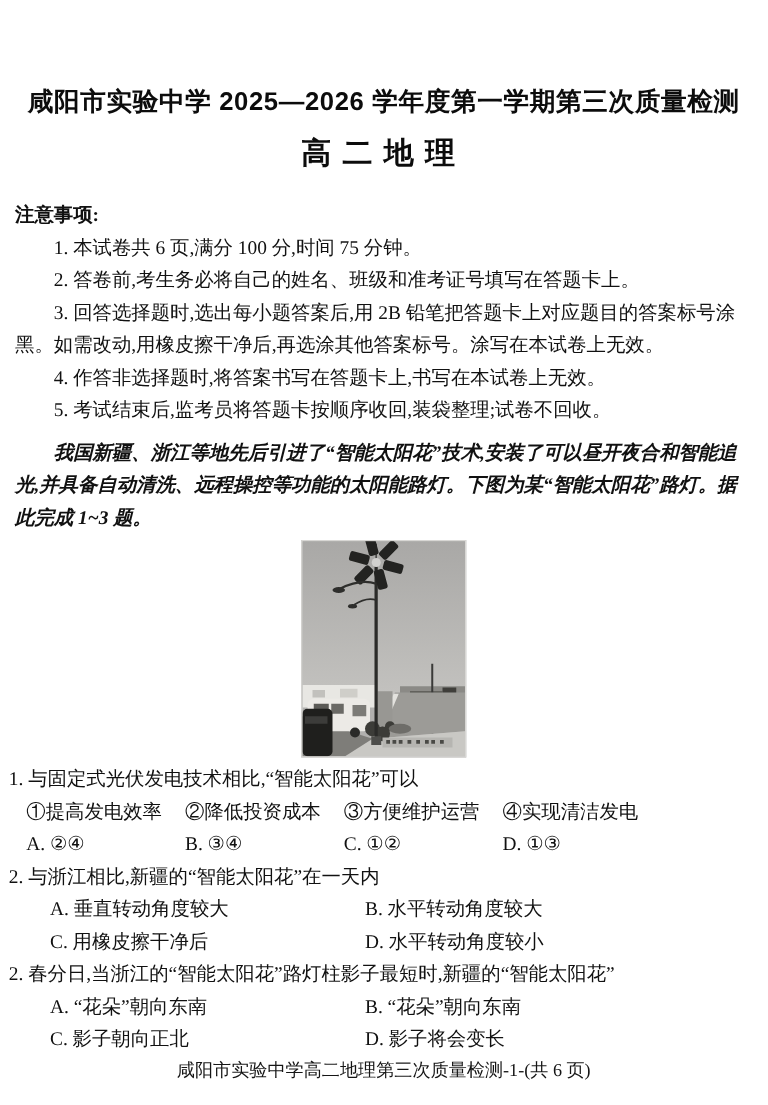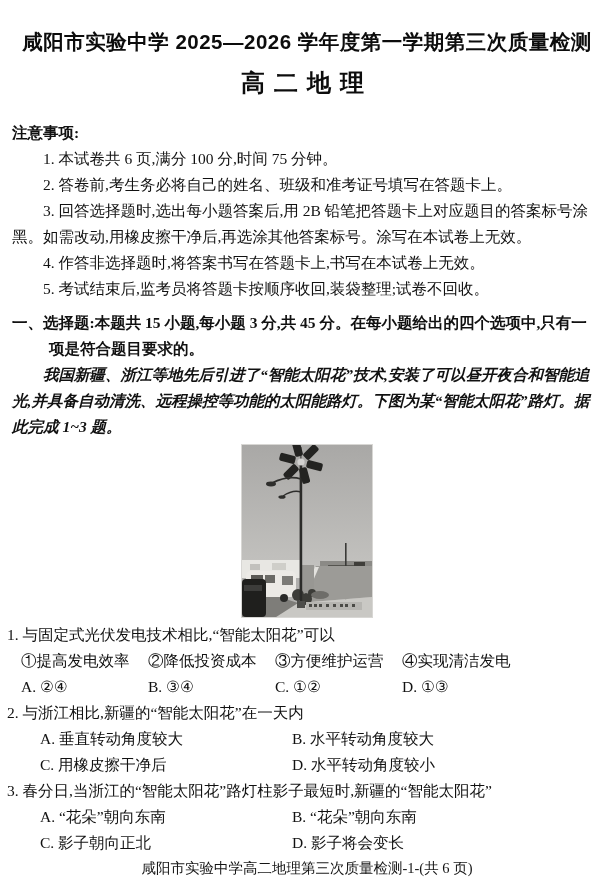--- a/index.html
+++ b/index.html
@@ -1,21 +1,21 @@
 <!DOCTYPE html>
 <html><head>
 <meta charset="utf-8">
 <style>
   html,body{margin:0;padding:0;}
   body{
     width:614px;height:884px;overflow:hidden;background:#ffffff;
     font-family:"Liberation Serif","DejaVu Serif",serif;
     color:#111;
   }
-  .page{width:614px;height:884px;box-sizing:border-box;padding:28px 12px 0 12px;position:relative;}
+  .page{width:614px;height:884px;box-sizing:border-box;padding:68px 12px 0 12px;position:relative;}
   .exam-title{
     margin:0 0 12px 0;text-align:center;
     font-family:"Liberation Sans","DejaVu Sans",sans-serif;
     font-size:20.5px;font-weight:bold;letter-spacing:.5px;line-height:28px;color:#0c0c0c;
   }
   .exam-subject{
     margin:0 0 22px 0;text-align:center;
     font-family:"Liberation Sans","DejaVu Sans",sans-serif;
     font-size:24px;font-weight:bold;letter-spacing:9px;line-height:30px;color:#0c0c0c;
   }
@@ -51,21 +51,20 @@
 
   <div class="notes body-text">
     <div class="notes-heading">注意事项:</div>
     <div class="note-item">1. 本试卷共 6 页,满分 100 分,时间 75 分钟。</div>
     <div class="note-item">2. 答卷前,考生务必将自己的姓名、班级和准考证号填写在答题卡上。</div>
     <div class="note-item">3. 回答选择题时,选出每小题答案后,用 2B 铅笔把答题卡上对应题目的答案标号涂黑。如需改动,用橡皮擦干净后,再选涂其他答案标号。涂写在本试卷上无效。</div>
     <div class="note-item">4. 作答非选择题时,将答案书写在答题卡上,书写在本试卷上无效。</div>
     <div class="note-item">5. 考试结束后,监考员将答题卡按顺序收回,装袋整理;试卷不回收。</div>
   </div>
 
-  <div class="sec-heading body-text">一、选择题:本题共 15 小题,每小题 3 分,共 45 分。在每小题给出的四个选项中,只有一项是符合题目要求的。</div>
 
   <div class="intro body-text">我国新疆、浙江等地先后引进了“智能太阳花”技术,安装了可以昼开夜合和智能追光,并具备自动清洗、远程操控等功能的太阳能路灯。下图为某“智能太阳花”路灯。据此完成 1~3 题。</div>
 
   <div class="figure-wrap">
     <svg width="130" height="172" viewBox="0 0 130 172">
       <defs>
         <linearGradient id="sky" x1="0" y1="0" x2="0" y2="1">
           <stop offset="0" stop-color="#a9a8a6"></stop>
           <stop offset="1" stop-color="#c4c3c0"></stop>
         </linearGradient>
@@ -181,21 +180,21 @@
     <div class="q-stem">2. 与浙江相比,新疆的“智能太阳花”在一天内</div>
     <div class="opt-grid2">
       <span>A. 垂直转动角度较大</span>
       <span>B. 水平转动角度较大</span>
       <span>C. 用橡皮擦干净后</span>
       <span>D. 水平转动角度较小</span>
     </div>
   </div>
 
   <div class="question body-text">
-    <div class="q-stem">3. 春分日,当浙江的“智能太阳花”路灯柱影子最短时,新疆的“智能太阳花”</div>
+    <div class="q-stem">2. 春分日,当浙江的“智能太阳花”路灯柱影子最短时,新疆的“智能太阳花”</div>
     <div class="opt-grid2">
       <span>A. “花朵”朝向东南</span>
       <span>B. “花朵”朝向东南</span>
       <span>C. 影子朝向正北</span>
       <span>D. 影子将会变长</span>
     </div>
   </div>
 
   <div class="page-footer">咸阳市实验中学高二地理第三次质量检测-1-(共 6 页)</div>
 

